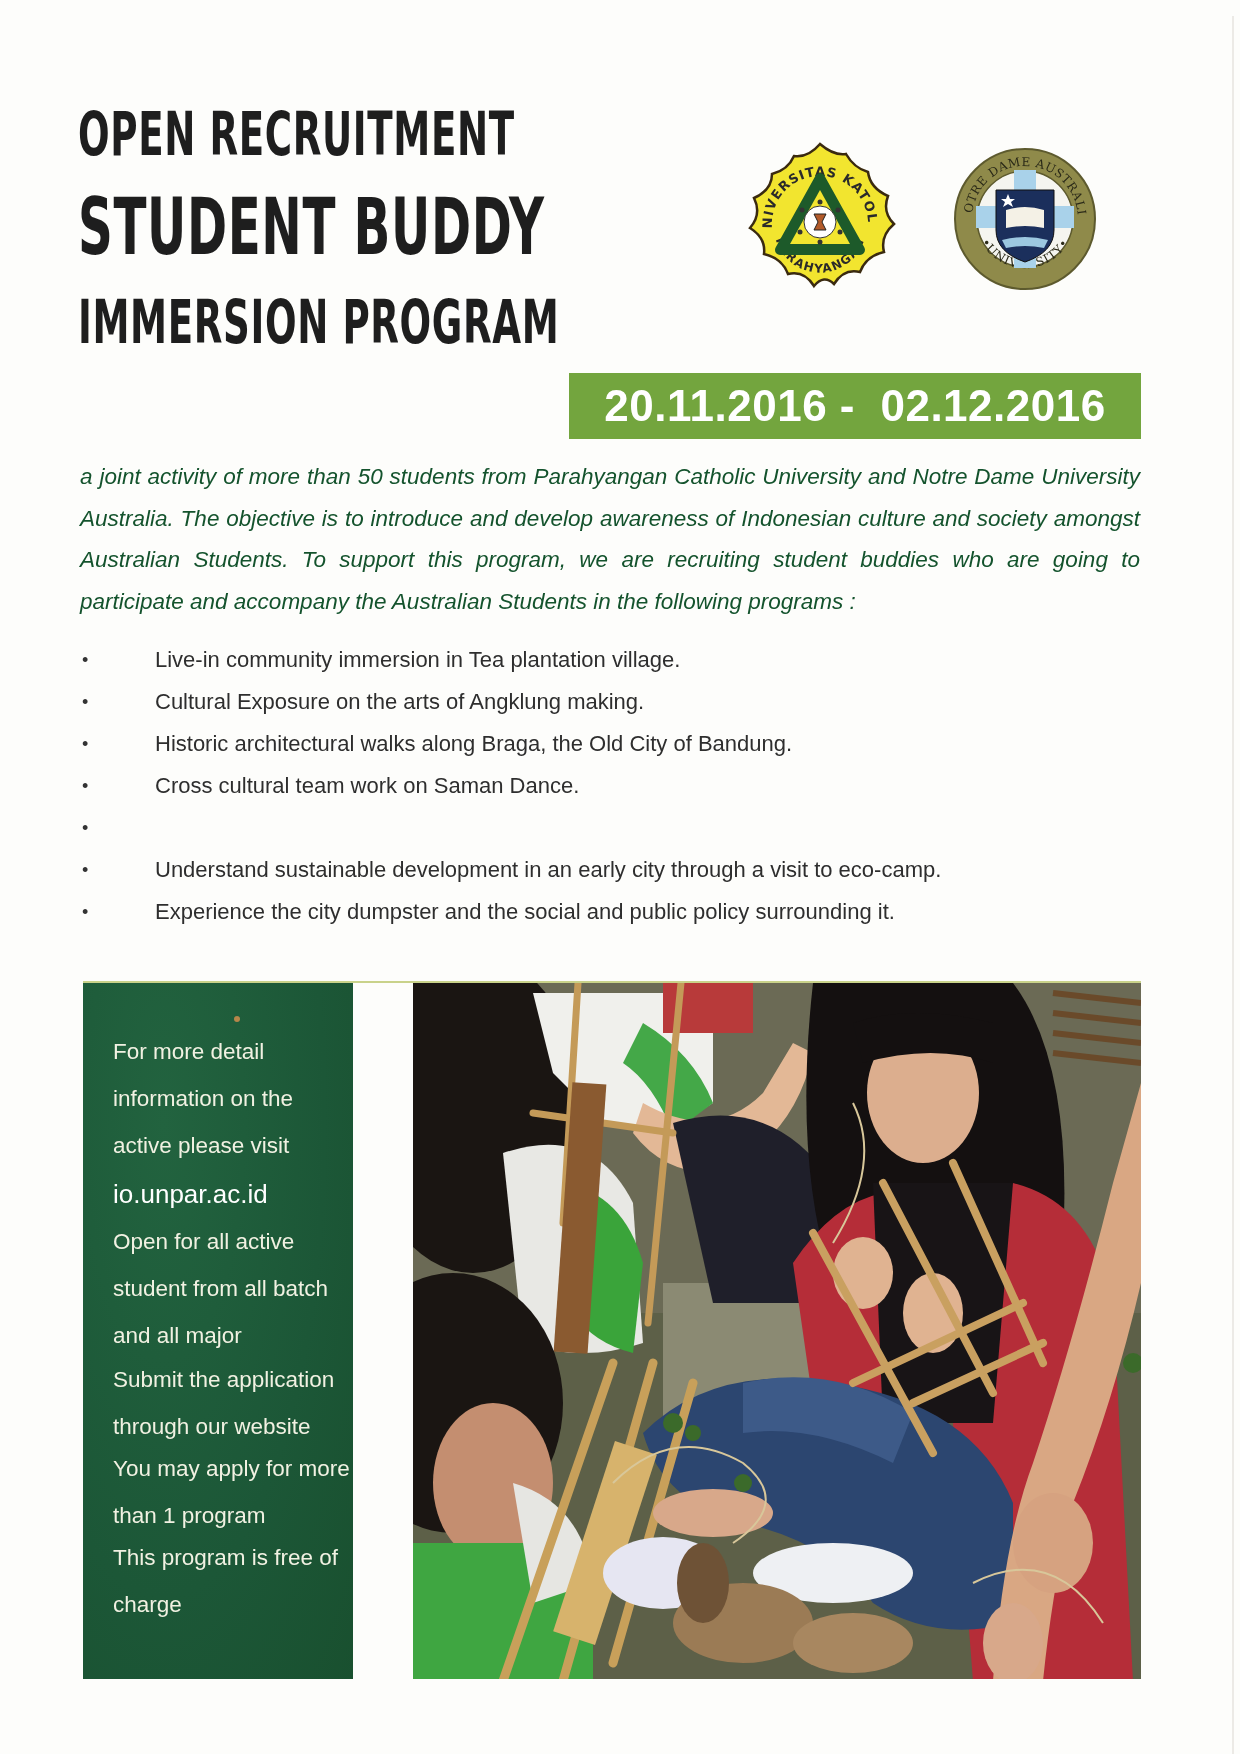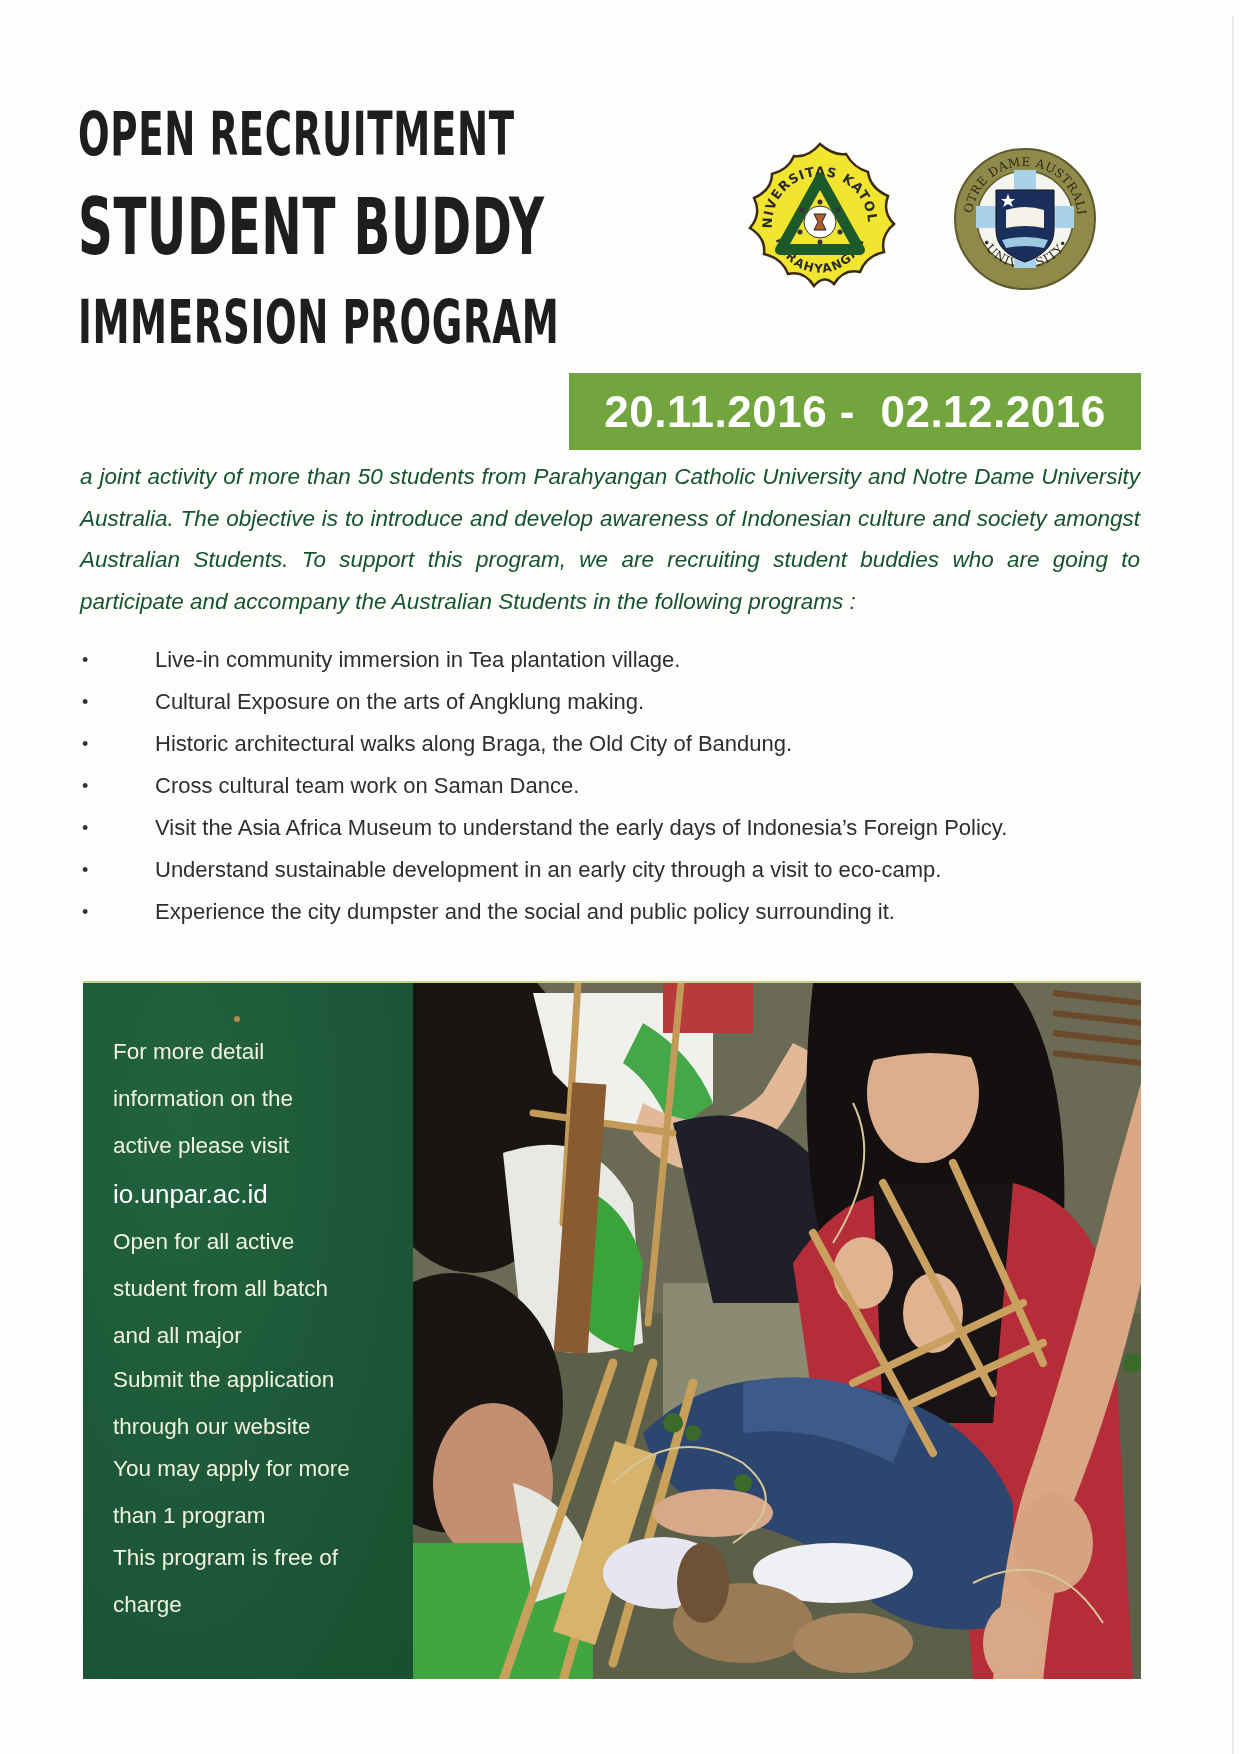--- a/index.html
+++ b/index.html
@@ -16,39 +16,39 @@
     .title-l1 { top: 88px; font-size: 60px; transform: scaleX(0.62); }
     .title-l2 { top: 172px; font-size: 78px; transform: scaleX(0.62); }
     .title-l3 { top: 276px; font-size: 60px; transform: scaleX(0.62); }
 
     
     .logo { position: absolute; }
     .logo-unpar { left: 742px; top: 124px; width: 156px; height: 152px; }
     .logo-nda { left: 952px; top: 130px; width: 146px; height: 146px; }
 
     
-    .date-banner { position: absolute; left: 569px; top: 357px; width: 572px; height: 77px; background: #73a53e;
+    .date-banner { position: absolute; left: 569px; top: 357px; width: 572px; height: 66px; background: #73a53e;
                    display: flex; align-items: center; justify-content: center; }
     .date-text { color: #ffffff; font-family: "Liberation Sans", sans-serif; font-weight: bold; font-size: 44px;
                  letter-spacing: 0.5px; white-space: pre; }
 
     
     .intro { position: absolute; left: 80px; top: 440px; width: 1060px; font-size: 22.5px; line-height: 41.7px;
              text-align: justify; color: #14532d; font-family: "Liberation Sans", sans-serif; font-style: italic; }
 
     
     .programs { position: absolute; left: 80px; top: 626px; width: 1060px; list-style: none; }
     .program-item { position: relative; height: 42px; line-height: 36px; font-size: 22px; color: #2e2e2e; }
     .program-bullet { position: absolute; left: 2px; top: 0; font-size: 18px; color: #333; }
     .program-text { position: absolute; left: 75px; top: 0; white-space: nowrap; }
 
     
     .info-block { position: absolute; left: 83px; top: 965px; width: 1058px; height: 698px; overflow: hidden;
                   border-top: 2px solid #c9d28a; }
-    .info-panel { position: absolute; left: 0; top: 0; width: 330px; height: 698px; background: #1d5a39;
+    .info-panel { position: absolute; left: 0; top: 0; width: 270px; height: 698px; background: #1d5a39;
                   background-image: radial-gradient(ellipse at 30% 20%, #22633f 0%, #1c5737 60%, #19502f 100%); padding-left: 16px; }
     .info-line { position: absolute; left: 30px; color: #f1f1e2; font-size: 22.5px; white-space: nowrap; }
     .info-url { font-weight: normal; font-size: 26px; color: #ffffff; }
     .speck { position: absolute; left: 151px; top: 33px; width: 6px; height: 6px; border-radius: 50%; background: #b7864a; }
 
     .photo { position: absolute; left: 330px; top: 0; width: 728px; height: 698px; background: #6f6a55; overflow: hidden; }
   </style>
 </head>
 <body>
 
@@ -131,21 +131,20 @@
     <li class="program-item">
       <span class="program-bullet">•</span>
       <span class="program-text">Historic architectural walks along Braga, the Old City of Bandung.</span>
     </li>
     <li class="program-item">
       <span class="program-bullet">•</span>
       <span class="program-text">Cross cultural team work on Saman Dance.</span>
     </li>
     <li class="program-item">
       <span class="program-bullet">•</span>
-      <span class="program-text">Visit the Asia Africa Museum to understand the early days of Indonesia’s Foreign Policy.</span>
     </li>
     <li class="program-item">
       <span class="program-bullet">•</span>
       <span class="program-text">Understand sustainable development in an early city through a visit to eco-camp.</span>
     </li>
     <li class="program-item">
       <span class="program-bullet">•</span>
       <span class="program-text">Experience the city dumpster and the social and public policy surrounding it.</span>
     </li>
   </ul>

